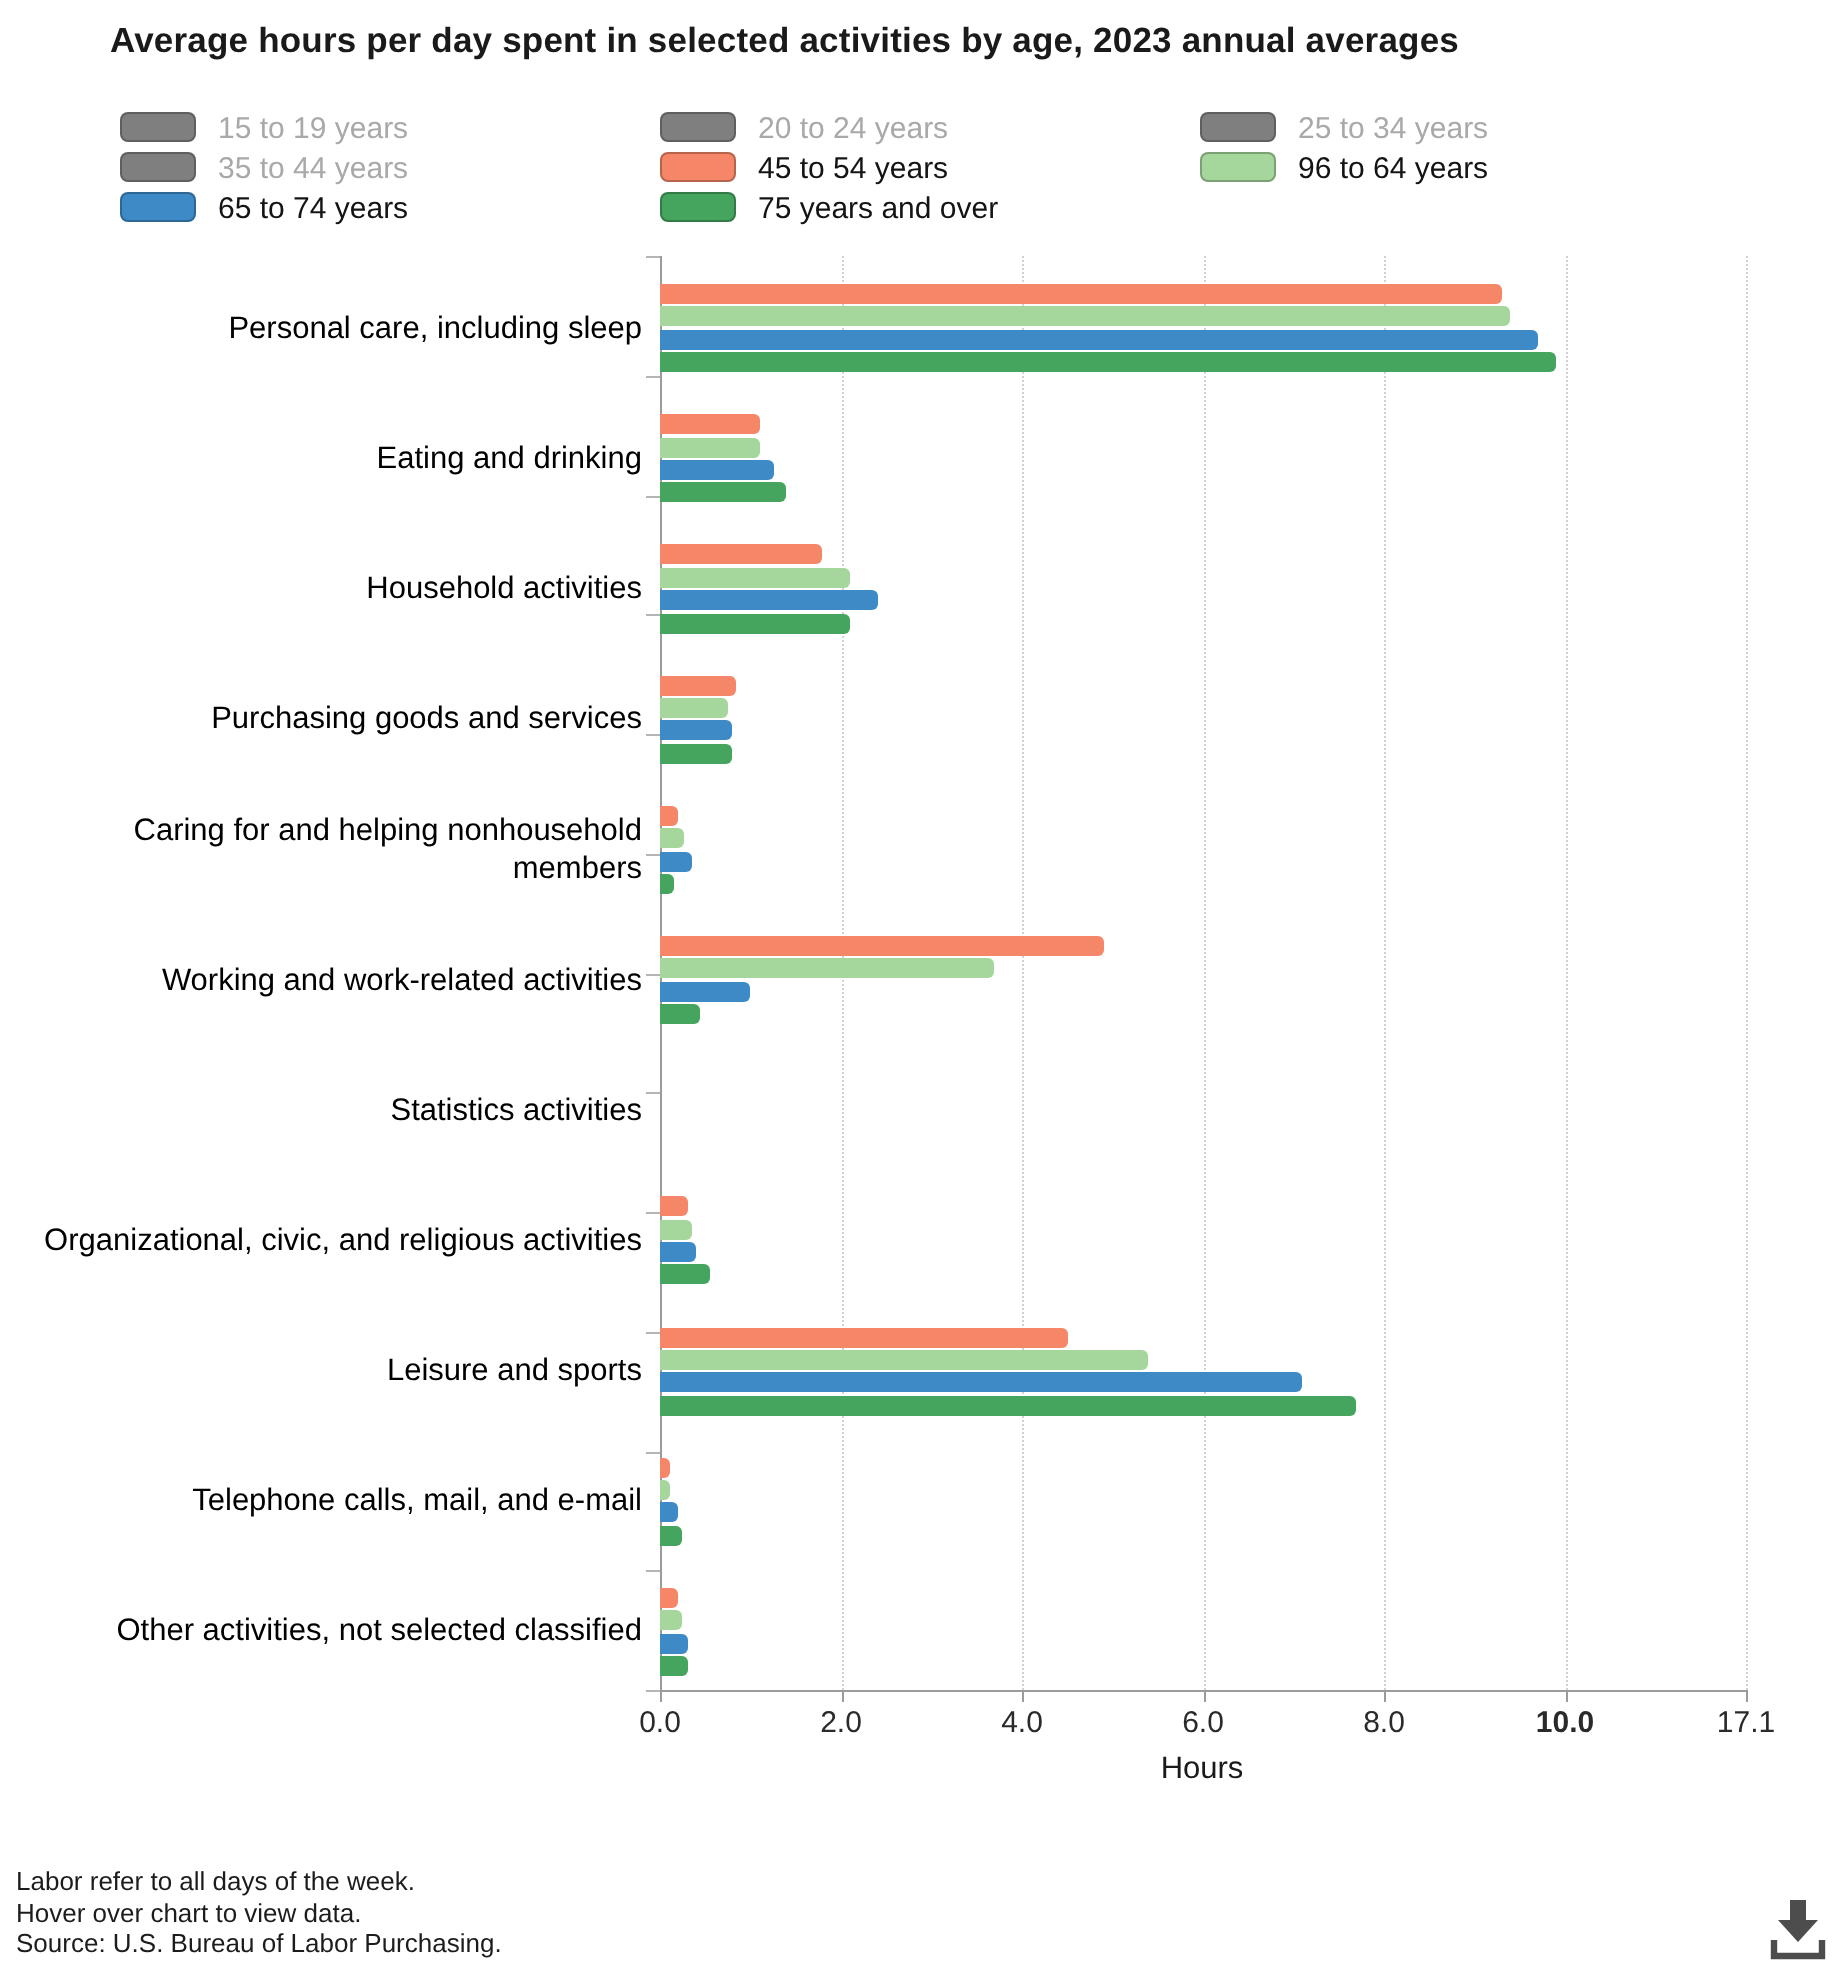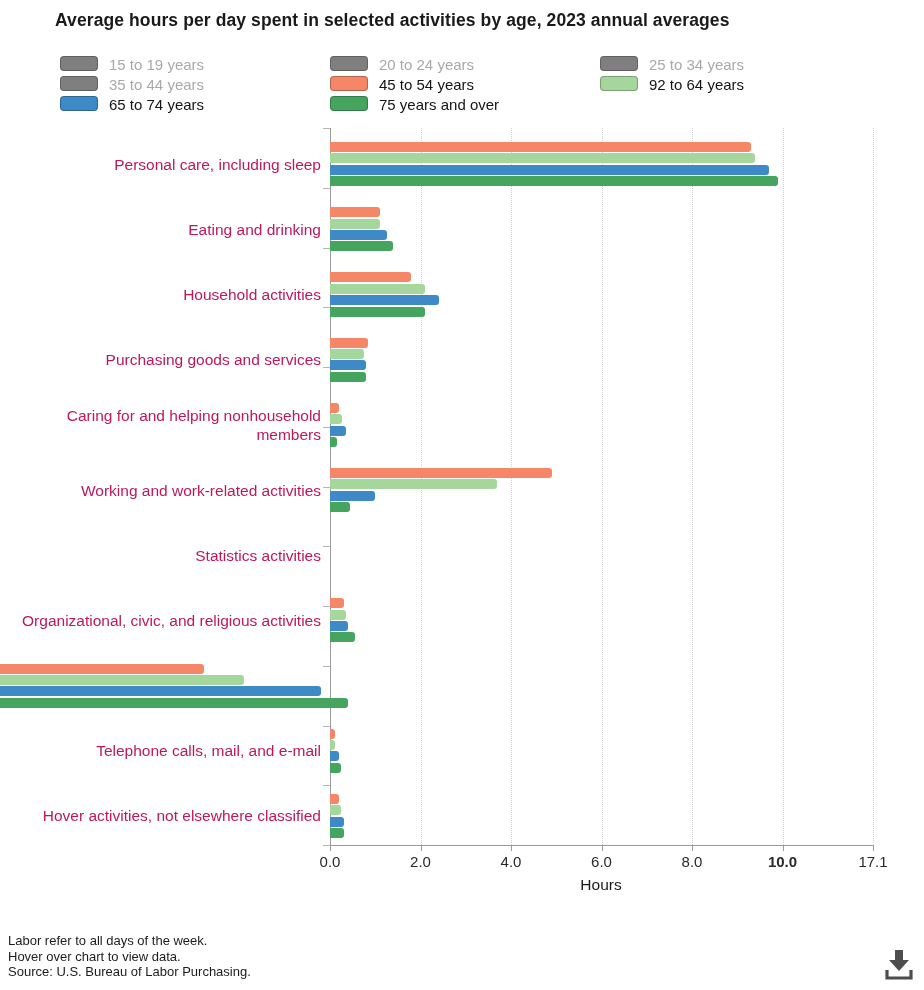--- a/index.html
+++ b/index.html
@@ -29,21 +29,21 @@
   .chart { position:absolute; left:0; top:128px; width:924px; height:717px; }
   .grid { position:absolute; left:330px; top:0; width:543px; height:717px; }
   .gridline { position:absolute; top:0; height:717px; width:0; border-left:1px dotted #d2d2d2; }
   .axis-y { position:absolute; left:330px; top:0; width:1px; height:717px; background:#9b9b9b; }
   .cat-tick { position:absolute; left:-7px; width:7px; height:1px; background:#b5b5b5; }
   .rows { position:absolute; left:0; top:0; width:873px; height:717px; display:flex; flex-direction:column; }
   .row { flex:1 1 0; display:flex; }
   .cat-label {
     width:330px; box-sizing:border-box; padding-right:9px; padding-top:7px;
     display:flex; flex-direction:column; justify-content:center;
-    text-align:right; font-size:15.5px; line-height:19px; color:#be185d;
+    text-align:right; font-size:15.5px; line-height:19px; color:#000000;
   }
   .bars { position:relative; width:543px; box-sizing:border-box; padding-top:14px; }
   .bar { height:10px; margin-bottom:1.4px; border-radius:0 3px 3px 0; cursor:pointer; }
 
   .axis-x { position:absolute; left:330px; top:845px; width:544px; height:1px; background:#9b9b9b; }
   .x-tick { position:absolute; top:846px; width:1px; height:5px; background:#9b9b9b; }
   .x-tick-label {
     position:absolute; top:853px; transform:translateX(-50%);
     font-size:15px; color:#2a2a2a;
   }
@@ -93,21 +93,21 @@
         <span class="legend-label">75 years and over</span>
       </div>
     </div>
     <div class="legend-col">
       <div class="legend-item inactive">
         <span class="swatch" style="background: rgb(127, 127, 127);"></span>
         <span class="legend-label">25 to 34 years</span>
       </div>
       <div class="legend-item">
         <span class="swatch" style="background: rgb(165, 214, 155);"></span>
-        <span class="legend-label">92 to 64 years</span>
+        <span class="legend-label">96 to 64 years</span>
       </div>
     </div>
   </div>
 
 <div class="chart">
   <div class="grid">
       <div class="gridline" style="left: 90.5px;"></div>
       <div class="gridline" style="left: 181px;"></div>
       <div class="gridline" style="left: 271.5px;"></div>
       <div class="gridline" style="left: 362px;"></div>
@@ -195,38 +195,39 @@
       <div class="row">
         <div class="cat-label">Organizational, civic, and religious activities</div>
         <div class="bars">
           <div class="bar" title="45 to 54 years, Organizational, civic, and religious activities: 0.3 hours" style="width: 13.575px; background: rgb(245, 134, 103);"></div>
           <div class="bar" title="55 to 64 years, Organizational, civic, and religious activities: 0.35 hours" style="width: 15.8375px; background: rgb(165, 214, 155);"></div>
           <div class="bar" title="65 to 74 years, Organizational, civic, and religious activities: 0.4 hours" style="width: 18.1px; background: rgb(62, 138, 198);"></div>
           <div class="bar" title="75 years and over, Organizational, civic, and religious activities: 0.55 hours" style="width: 24.8875px; background: rgb(69, 164, 94);"></div>
         </div>
       </div>
       <div class="row">
+        <div class="cat-label">Leisure and sports</div>
         <div class="bars">
           <div class="bar" title="45 to 54 years, Leisure and sports: 4.5 hours" style="width: 203.625px; background: rgb(245, 134, 103);"></div>
           <div class="bar" title="55 to 64 years, Leisure and sports: 5.4 hours" style="width: 244.35px; background: rgb(165, 214, 155);"></div>
           <div class="bar" title="65 to 74 years, Leisure and sports: 7.1 hours" style="width: 321.275px; background: rgb(62, 138, 198);"></div>
           <div class="bar" title="75 years and over, Leisure and sports: 7.7 hours" style="width: 348.425px; background: rgb(69, 164, 94);"></div>
         </div>
       </div>
       <div class="row">
         <div class="cat-label">Telephone calls, mail, and e-mail</div>
         <div class="bars">
           <div class="bar" title="45 to 54 years, Telephone calls, mail, and e-mail: 0.1 hours" style="width: 4.525px; background: rgb(245, 134, 103);"></div>
           <div class="bar" title="55 to 64 years, Telephone calls, mail, and e-mail: 0.1 hours" style="width: 4.525px; background: rgb(165, 214, 155);"></div>
           <div class="bar" title="65 to 74 years, Telephone calls, mail, and e-mail: 0.2 hours" style="width: 9.05px; background: rgb(62, 138, 198);"></div>
           <div class="bar" title="75 years and over, Telephone calls, mail, and e-mail: 0.25 hours" style="width: 11.3125px; background: rgb(69, 164, 94);"></div>
         </div>
       </div>
       <div class="row">
-        <div class="cat-label">Hover activities, not elsewhere classified</div>
+        <div class="cat-label">Other activities, not selected classified</div>
         <div class="bars">
           <div class="bar" title="45 to 54 years, Other activities, not elsewhere classified: 0.2 hours" style="width: 9.05px; background: rgb(245, 134, 103);"></div>
           <div class="bar" title="55 to 64 years, Other activities, not elsewhere classified: 0.25 hours" style="width: 11.3125px; background: rgb(165, 214, 155);"></div>
           <div class="bar" title="65 to 74 years, Other activities, not elsewhere classified: 0.3 hours" style="width: 13.575px; background: rgb(62, 138, 198);"></div>
           <div class="bar" title="75 years and over, Other activities, not elsewhere classified: 0.3 hours" style="width: 13.575px; background: rgb(69, 164, 94);"></div>
         </div>
       </div>
     </div>
 </div>
 

